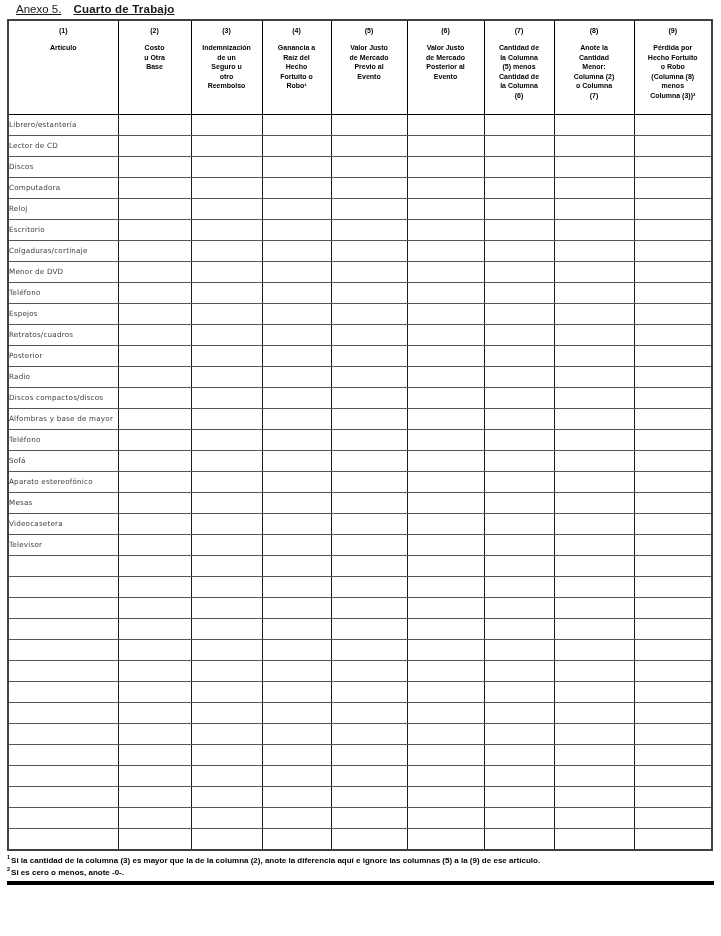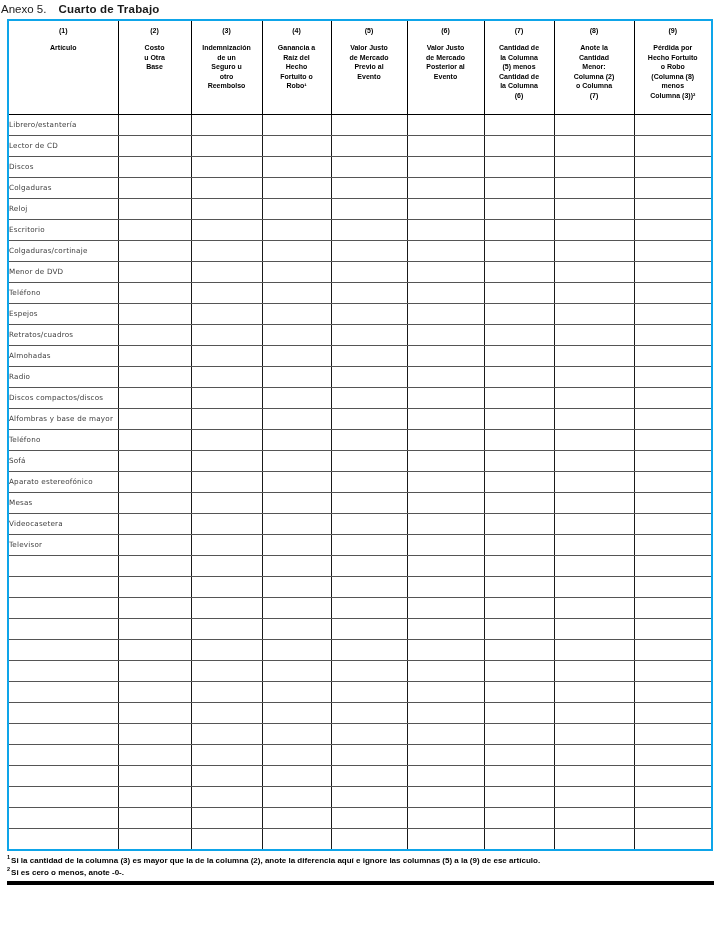--- a/index.html
+++ b/index.html
@@ -6,33 +6,34 @@
   .page {
     position: relative;
     width: 721px;
     height: 936px;
     background: #ffffff;
     font-family: "Liberation Sans", sans-serif;
     color: #000;
     overflow: hidden;
   }
   .title {
-    padding: 3px 0 0 1px;
+    padding: 3px 0 0 16px;
     font-size: 11.5px;
     color: #1a1a1a;
+    text-decoration: underline;
   }
   .title .prefix { font-weight: normal; margin-right: 12px; }
   .title .name   { font-weight: bold; letter-spacing: 0.2px; }
 
   table.worksheet {
     border-collapse: collapse;
     table-layout: fixed;
     width: 704px;
     margin: 4px 0 0 7px;
-    border: 2px solid #0ea5e9;
+    border: 2px solid #404040;
   }
   table.worksheet th {
     border: 1px solid #000;
     vertical-align: top;
     text-align: center;
     font-weight: bold;
     font-size: 7px;
     line-height: 1.35;
     padding: 5px 2px 0 2px;
     height: 88px;
@@ -200,21 +201,21 @@
           <td></td>
           <td></td>
           <td></td>
           <td></td>
           <td></td>
           <td></td>
           <td></td>
           <td></td>
         </tr>
         <tr>
-          <td class="item-label">Colgaduras</td>
+          <td class="item-label">Computadora</td>
           <td></td>
           <td></td>
           <td></td>
           <td></td>
           <td></td>
           <td></td>
           <td></td>
           <td></td>
         </tr>
         <tr>
@@ -288,21 +289,21 @@
           <td></td>
           <td></td>
           <td></td>
           <td></td>
           <td></td>
           <td></td>
           <td></td>
           <td></td>
         </tr>
         <tr>
-          <td class="item-label">Almohadas</td>
+          <td class="item-label">Posterior</td>
           <td></td>
           <td></td>
           <td></td>
           <td></td>
           <td></td>
           <td></td>
           <td></td>
           <td></td>
         </tr>
         <tr>

